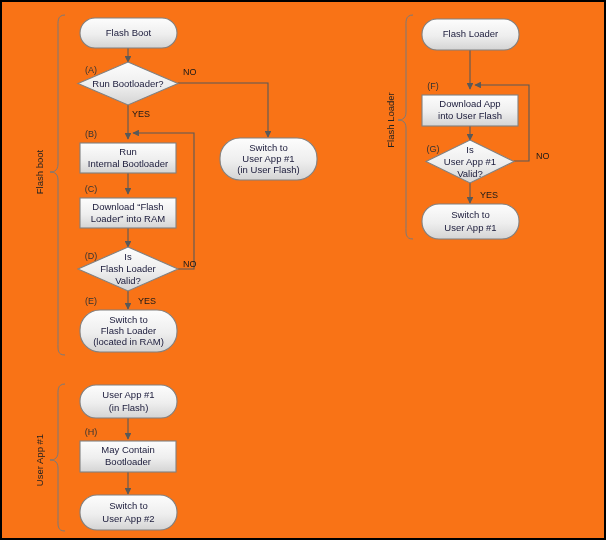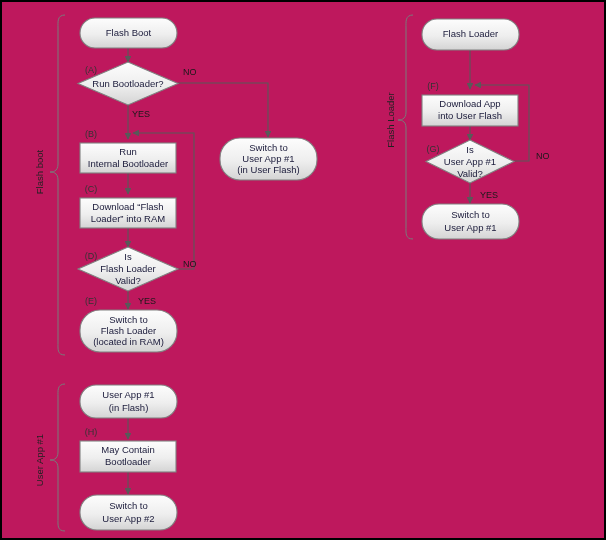--- a/index.html
+++ b/index.html
@@ -1,18 +1,18 @@
 <!DOCTYPE html>
 <html><head>
 <meta charset="utf-8">
 <style>
   html,body{margin:0;padding:0;background:#ffffff;}
   body{width:606px;height:540px;font-family:"Liberation Sans",sans-serif;}
   #page{position:relative;width:606px;height:540px;box-sizing:border-box;
-        border:2px solid #000000;background:#be185d;overflow:hidden;}
+        border:2px solid #000000;background:#f97316;overflow:hidden;}
   svg{display:block;}
   .nodetext{font-family:"Liberation Sans",sans-serif;font-size:9.5px;fill:#1a1a3a;
             text-anchor:middle;dominant-baseline:middle;}
   .tag{font-family:"Liberation Sans",sans-serif;font-size:9px;fill:#333333;
        text-anchor:middle;dominant-baseline:middle;}
   .edgelbl{font-family:"Liberation Sans",sans-serif;font-size:9px;fill:#1a1a1a;
            dominant-baseline:middle;}
   .grouplbl{font-family:"Liberation Sans",sans-serif;font-size:9.5px;fill:#222222;
             text-anchor:middle;dominant-baseline:middle;}
 </style>

